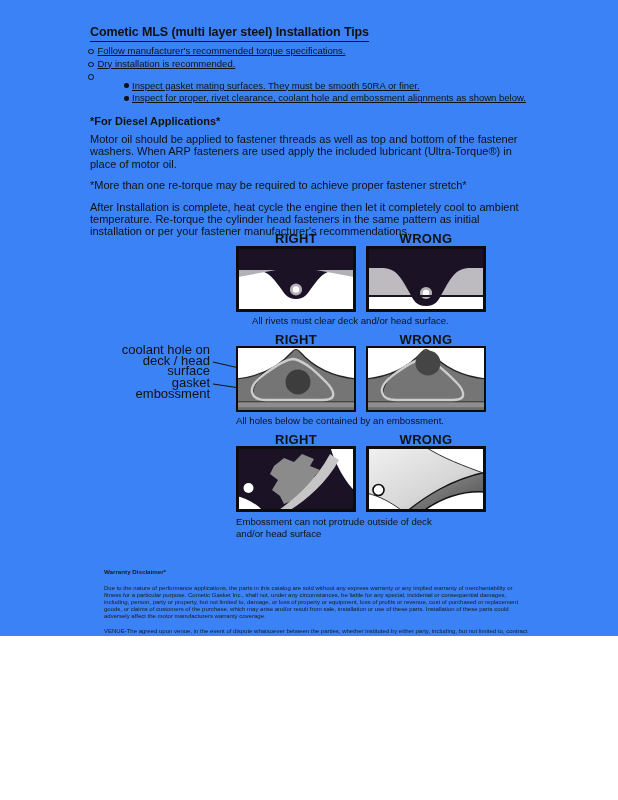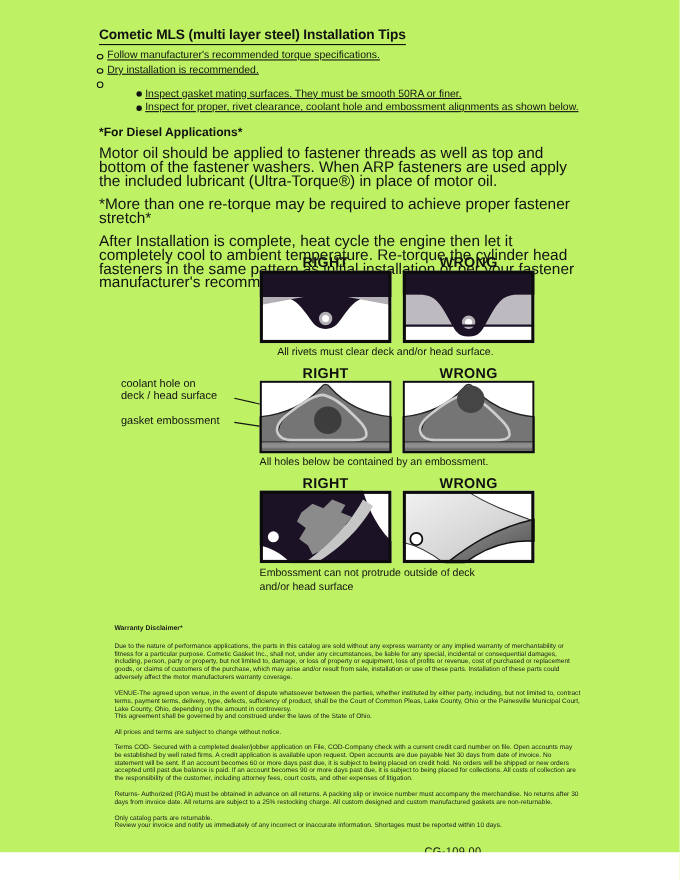--- a/index.html
+++ b/index.html
@@ -1,38 +1,38 @@
 <!DOCTYPE html>
 <html><head>
 <meta charset="utf-8">
 <style>
   html,body{margin:0;padding:0;background:#ffffff;}
-  .page{position:relative;width:618px;height:775px;background:#bef264;overflow:hidden;
+  .page{position:relative;width:618px;height:636px;background:#3b82f6;overflow:hidden;
         font-family:"Liberation Sans","DejaVu Sans",sans-serif;color:#111;}
   .abs{position:absolute;}
 
   
   .title{font-size:12.5px;font-weight:bold;letter-spacing:-0.1px;border-bottom:1.6px solid #111;
          padding-bottom:2px;display:inline-block;margin:0;}
 
   
   .tips{font-size:9.5px;line-height:12.7px;}
   .b{display:flex;align-items:flex-start;white-space:nowrap;}
   .mk-o{width:3.5px;height:3.5px;border:1px solid #111;border-radius:50%;margin:3.8px 4px 0 0;flex:none;}
   .mk-f{width:4.5px;height:4.5px;background:#111;border-radius:50%;margin:3.6px 3.5px 0 0;flex:none;}
   .sub{margin-left:36px;}
 
   
   .dz-h{font-size:11px;font-weight:bold;margin:0 0 6px 0;}
-  .dz-p{font-size:14px;line-height:12.4px;margin:0 0 9px 0;}
+  .dz-p{font-size:11px;line-height:12.4px;margin:0 0 9px 0;}
 
   
   .dg-label{width:120px;text-align:center;font-size:13px;font-weight:bold;letter-spacing:0.3px;}
   .dg-caption{font-size:9.6px;line-height:11.5px;}
-  .side-label{font-size:10px;line-height:10.6px;text-align:left;}
+  .side-label{font-size:13px;line-height:10.6px;text-align:right;}
   svg.panel{display:block;}
 
   
   .legal{width:424px;font-size:6px;line-height:7.1px;color:#1a1a1a;}
   .legal-h{font-weight:bold;margin:0 0 10px 0;font-size:6.2px;}
   .legal p{margin:0 0 7px 0;}
   .legal p.tight{margin-bottom:0;}
 
   .pageno{font-size:10px;letter-spacing:0.3px;margin-top:12px;}
 </style>

